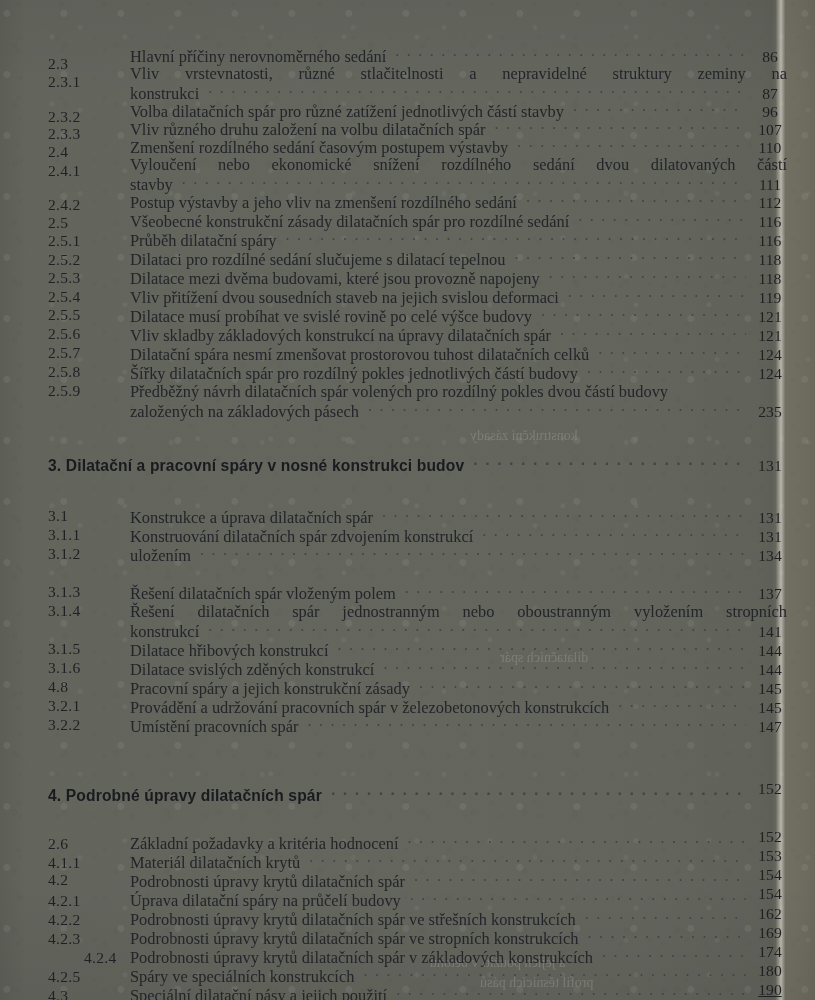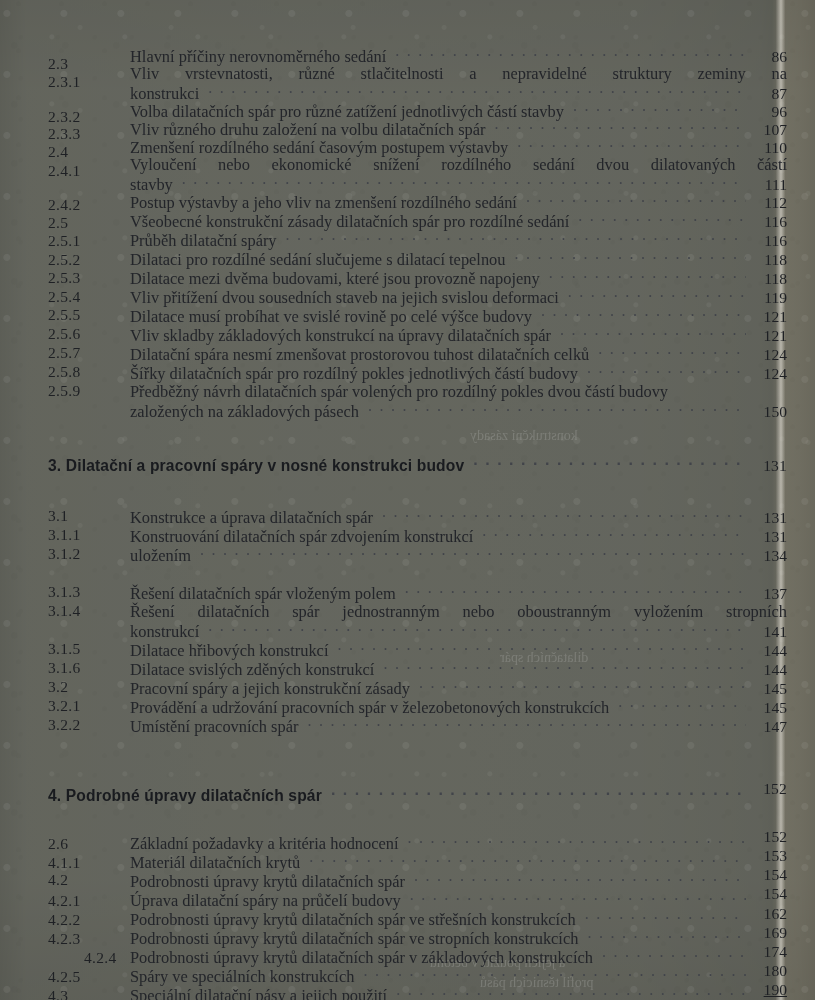--- a/index.html
+++ b/index.html
@@ -137,21 +137,21 @@
     color: #41444a;
     position: absolute;
     left: 0;
     bottom: 2px;
     white-space: nowrap;
   }
 
   .pg {
     flex: none;
     width: 34px;
-    text-align: right;
+    text-align: center;
     font-size: 15.6px;
     color: #1e2024;
   }
 
   
   .chapter {
     position: absolute;
     left: 48px;
     right: 28px;
     display: flex;
@@ -377,21 +377,21 @@
 
     <div class="row" style="top:382px;">
       <div class="num" style="top:0px;">2.5.9</div>
       <div class="entry">
         <div class="line" style="display:block;white-space:nowrap;">
           <span class="txt">Předběžný návrh dilatačních spár volených pro rozdílný pokles dvou částí budovy</span>
         </div>
         <div class="line">
           <span class="txt">založených na základových pásech</span>
           <span class="leader"></span>
-          <span class="pg">150</span>
+          <span class="pg">235</span>
         </div>
       </div>
     </div>
 
     <div class="chapter" style="top:455px;">
       <span class="txt">3. Dilatační a pracovní spáry v nosné konstrukci budov</span>
       <span class="leader"></span>
       <span class="pg">131</span>
     </div>
 
@@ -467,21 +467,21 @@
       <div class="entry">
         <div class="line">
           <span class="txt">Dilatace svislých zděných konstrukcí</span>
           <span class="leader"></span>
           <span class="pg">144</span>
         </div>
       </div>
     </div>
 
     <div class="row" style="top:678px;">
-      <div class="num" style="top:0px;">3.2</div>
+      <div class="num" style="top:0px;">4.8</div>
       <div class="entry">
         <div class="line">
           <span class="txt">Pracovní spáry a jejich konstrukční zásady</span>
           <span class="leader"></span>
           <span class="pg">145</span>
         </div>
       </div>
     </div>
 
     <div class="row" style="top:697px;">

